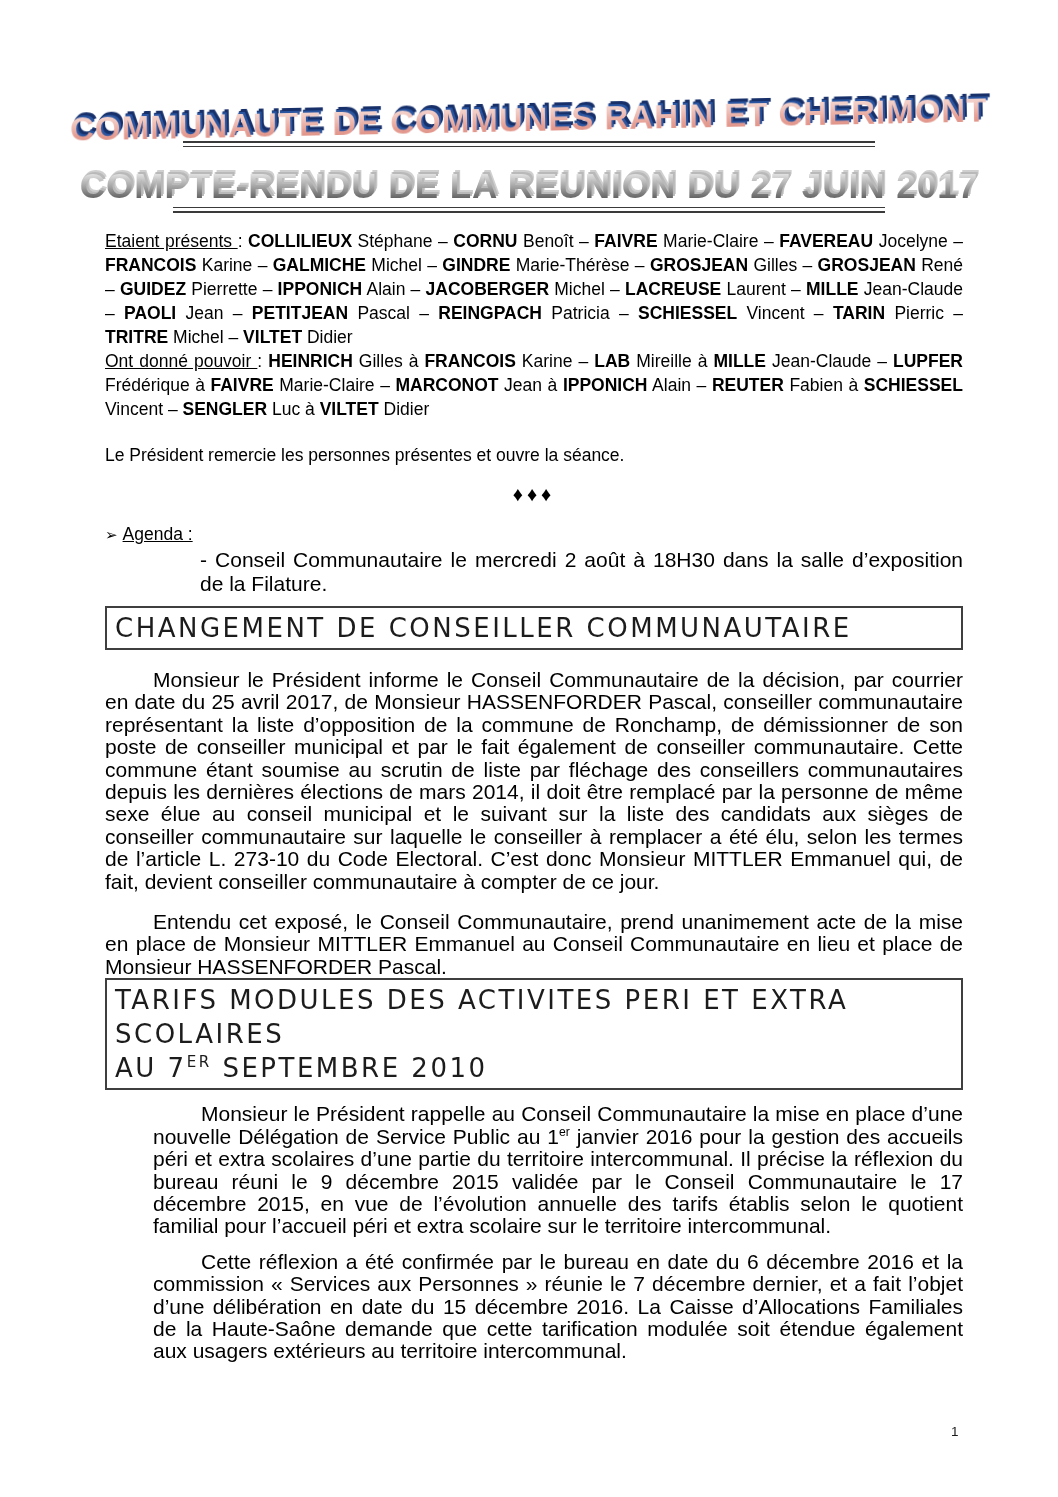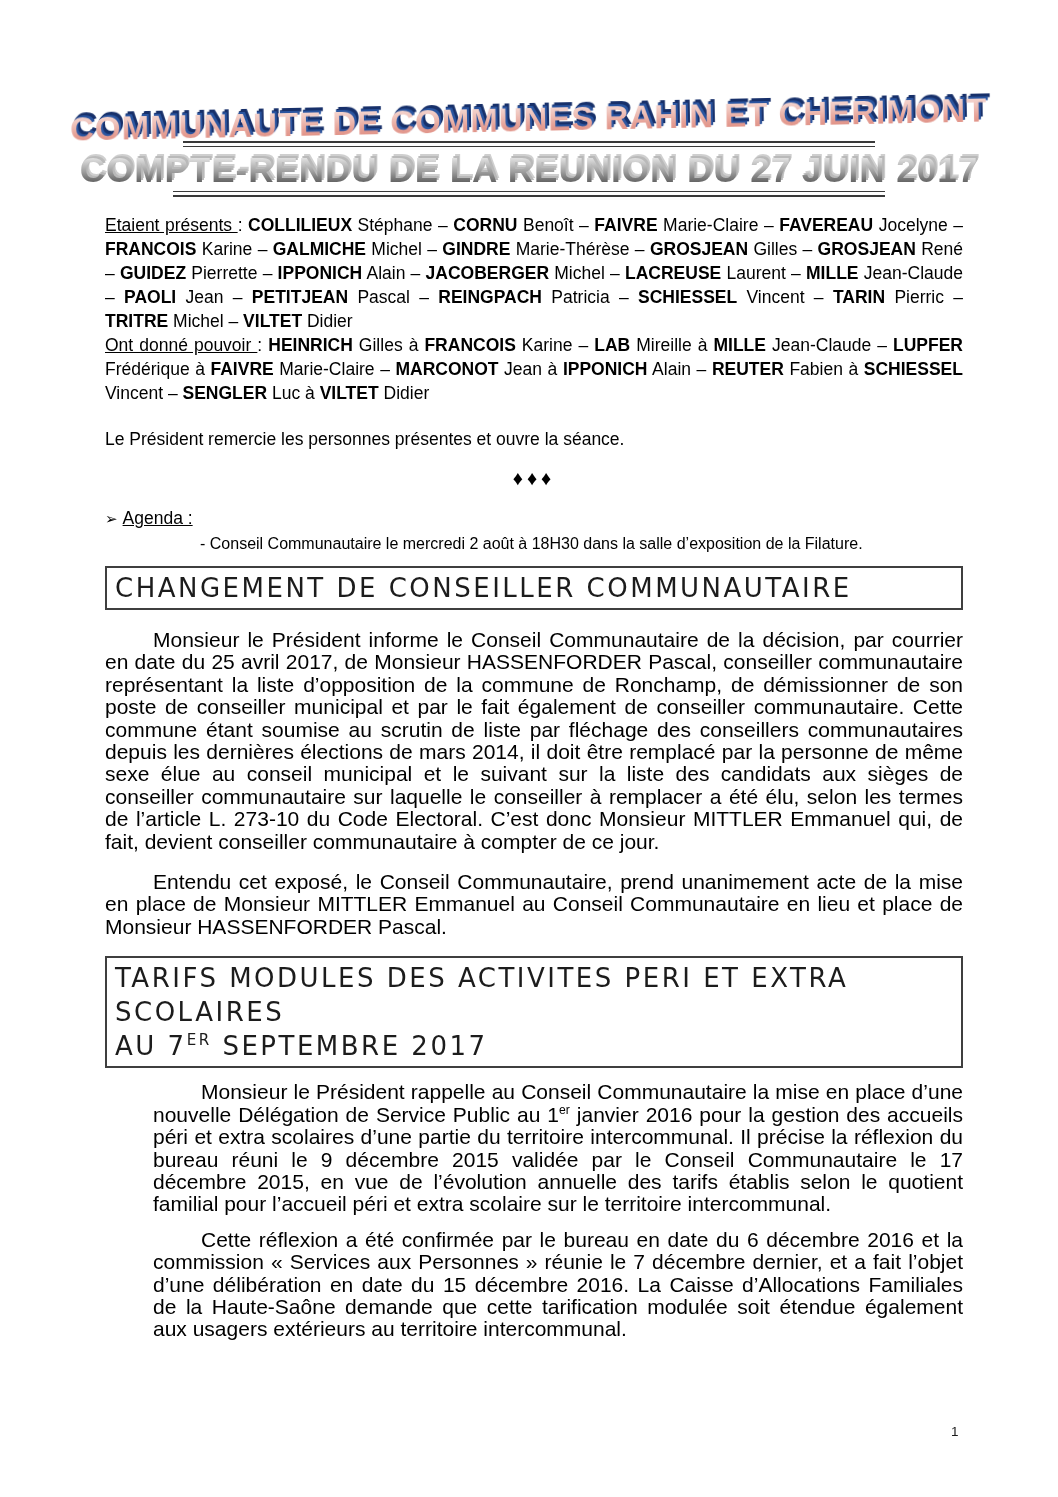--- a/index.html
+++ b/index.html
@@ -20,44 +20,44 @@
     display:inline-block;
     font-weight:bold;font-size:33px;letter-spacing:1px;white-space:nowrap;
     transform:rotate(-1.2deg);
     background:linear-gradient(180deg,#f8e9e7 5%,#f0c6be 40%,#e59d92 72%,#da887e 100%);
     -webkit-background-clip:text;background-clip:text;color:transparent;
     filter:drop-shadow(2px -2px 0 #2a55a0) drop-shadow(2px -3px 0 #17306a);
     padding:6px 4px 2px;
   }
   .rule{margin:0 auto;}
   .rule1{width:692px;margin-top:3px;height:3px;border-top:2px solid #3a3a3a;border-bottom:1px solid #3a3a3a;}
-  .wa2-wrap{margin-top:0;line-height:1;}
+  .wa2-wrap{margin-top:16px;line-height:1;}
   .wa2{
     display:inline-block;
     font-weight:800;font-size:35px;letter-spacing:1px;white-space:nowrap;
     background:linear-gradient(180deg,#ffffff 0%,#dedede 28%,#a0a0a0 58%,#505050 92%);
     -webkit-background-clip:text;background-clip:text;color:transparent;
     filter:drop-shadow(2px -2px 0 #b9b9b9) drop-shadow(1px -2px 0 #cfcfcf);
     padding:5px 4px 2px;
   }
   .rule2{width:712px;margin-top:2px;height:3px;border-top:1px solid #3a3a3a;border-bottom:2px solid #3a3a3a;}
 
   
   p{margin:0;}
   .attend{font-size:17.5px;line-height:24px;text-align:justify;}
   .attend-first{margin-top:16px;}
   .intro{font-size:17.5px;line-height:24px;margin-top:22px;}
   .diamonds{text-align:center;font-size:20px;letter-spacing:4px;margin-top:14px;line-height:26px;}
   .agenda-row{margin-top:15px;font-size:17.5px;line-height:24px;}
   .agenda-bullet{font-size:15px;margin-right:5px;}
   .agenda-label{font-weight:normal;text-decoration:underline;}
-  .agenda-item{padding-left:95px;font-size:16px;line-height:24px;text-align:justify;margin-top:1px;}
+  .agenda-item{padding-left:95px;font-size:21px;line-height:24px;text-align:justify;margin-top:1px;}
 
   .hbox{border:2px solid #3f3f3f;margin-top:10px;padding:3px 8px;text-align:left;}
-  .hbox2{margin-top:18px;}
+  .hbox2{margin-top:0;}
   .hbox-line{
     font-size:26px;letter-spacing:2.5px;line-height:34px;
     font-family:"DejaVu Sans","Liberation Sans",sans-serif;
     color:#1c1c1c;
   }
   .body{font-size:21px;line-height:22.4px;text-align:justify;text-indent:48px;}
   .mt19{margin-top:19px;}
   .mt18{margin-top:18px;}
   .mt13{margin-top:13px;margin-left:48px;}
 
@@ -99,21 +99,21 @@
 
     <div class="hbox">
       <div class="hbox-line"><span>CHANGEMENT DE CONSEILLER COMMUNAUTAIRE</span></div>
     </div>
 
     <p class="body mt19"><span>Monsieur le Président informe le Conseil Communautaire de la décision, par courrier en date du 25 avril 2017, de Monsieur HASSENFORDER Pascal, conseiller communautaire représentant la liste d’opposition de la commune de Ronchamp, de démissionner de son poste de conseiller municipal et par le fait également de conseiller communautaire. Cette commune étant soumise au scrutin de liste par fléchage des conseillers communautaires depuis les dernières élections de mars 2014, il doit être remplacé par la personne de même sexe élue au conseil municipal et le suivant sur la liste des candidats aux sièges de conseiller communautaire sur laquelle le conseiller à remplacer a été élu, selon les termes de l’article L. 273-10 du Code Electoral. C’est donc Monsieur MITTLER Emmanuel qui, de fait, devient conseiller communautaire à compter de ce jour.</span></p>
     <p class="body mt18"><span>Entendu cet exposé, le Conseil Communautaire, prend unanimement acte de la mise en place de Monsieur MITTLER Emmanuel au Conseil Communautaire en lieu et place de Monsieur HASSENFORDER Pascal.</span></p>
 
     <div class="hbox hbox2">
       <div class="hbox-line"><span>TARIFS MODULES DES ACTIVITES PERI ET EXTRA SCOLAIRES</span></div>
-      <div class="hbox-line"><span>AU 7</span><sup>ER</sup><span> SEPTEMBRE 2017</span></div>
+      <div class="hbox-line"><span>AU 7</span><sup>ER</sup><span> SEPTEMBRE 2010</span></div>
     </div>
 
     <p class="body mt13"><span>Monsieur le Président rappelle au Conseil Communautaire la mise en place d’une nouvelle Délégation de Service Public au 1</span><sup>er</sup><span> janvier 2016 pour la gestion des accueils péri et extra scolaires d’une partie du territoire intercommunal. Il précise la réflexion du bureau réuni le 9 décembre 2015 validée par le Conseil Communautaire le 17 décembre 2015, en vue de l’évolution annuelle des tarifs établis selon le quotient familial pour l’accueil péri et extra scolaire sur le territoire intercommunal.</span></p>
     <p class="body mt13"><span>Cette réflexion a été confirmée par le bureau en date du 6 décembre 2016 et la commission « Services aux Personnes » réunie le 7 décembre dernier, et a fait l’objet d’une délibération en date du 15 décembre 2016. La Caisse d’Allocations Familiales de la Haute-Saône demande que cette tarification modulée soit étendue également aux usagers extérieurs au territoire intercommunal.</span></p>
 
   </div>
 
   <div class="pagenum">1</div>
 
 </div>

